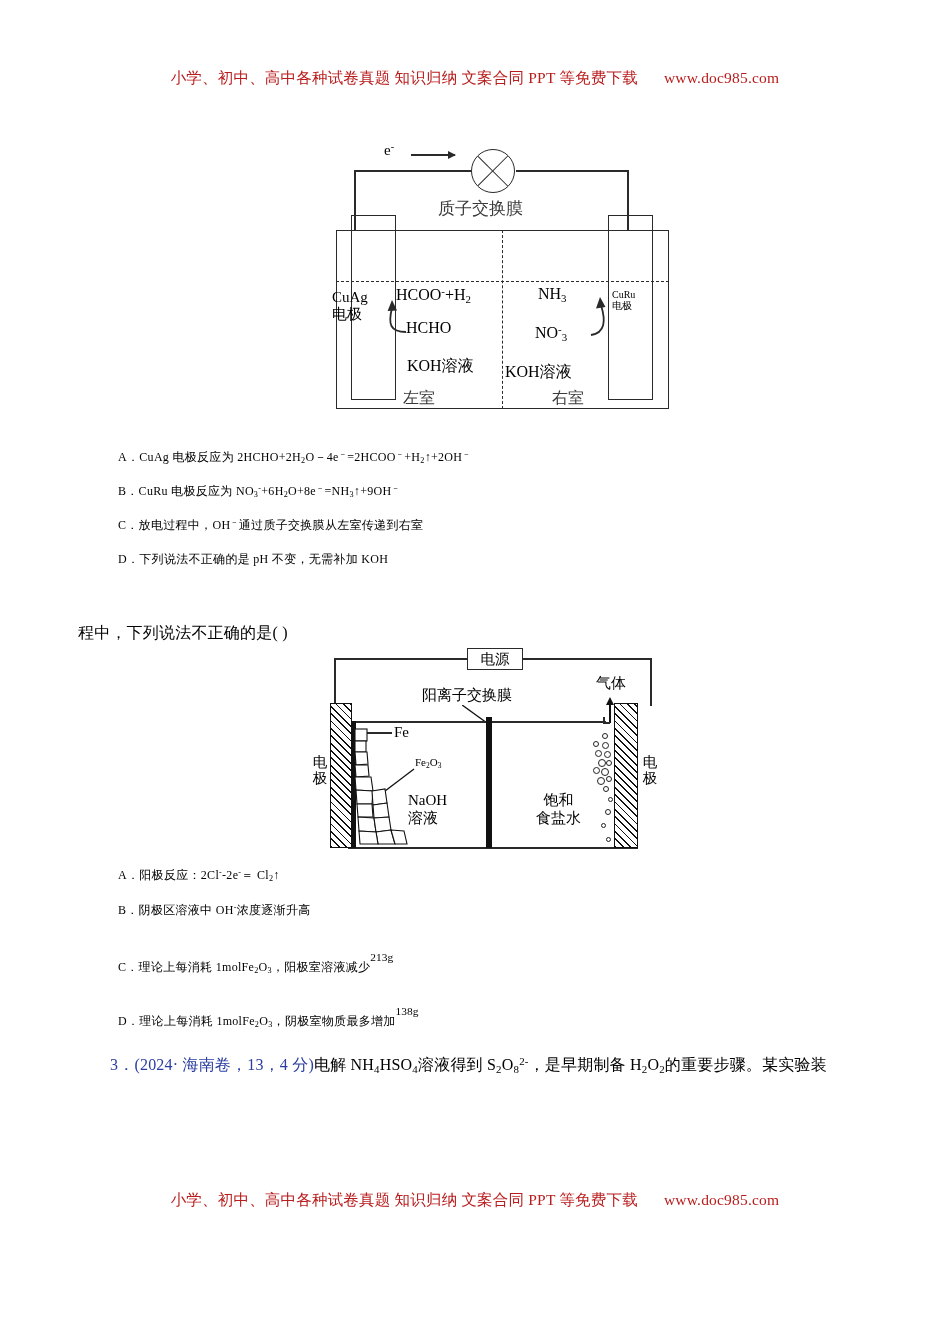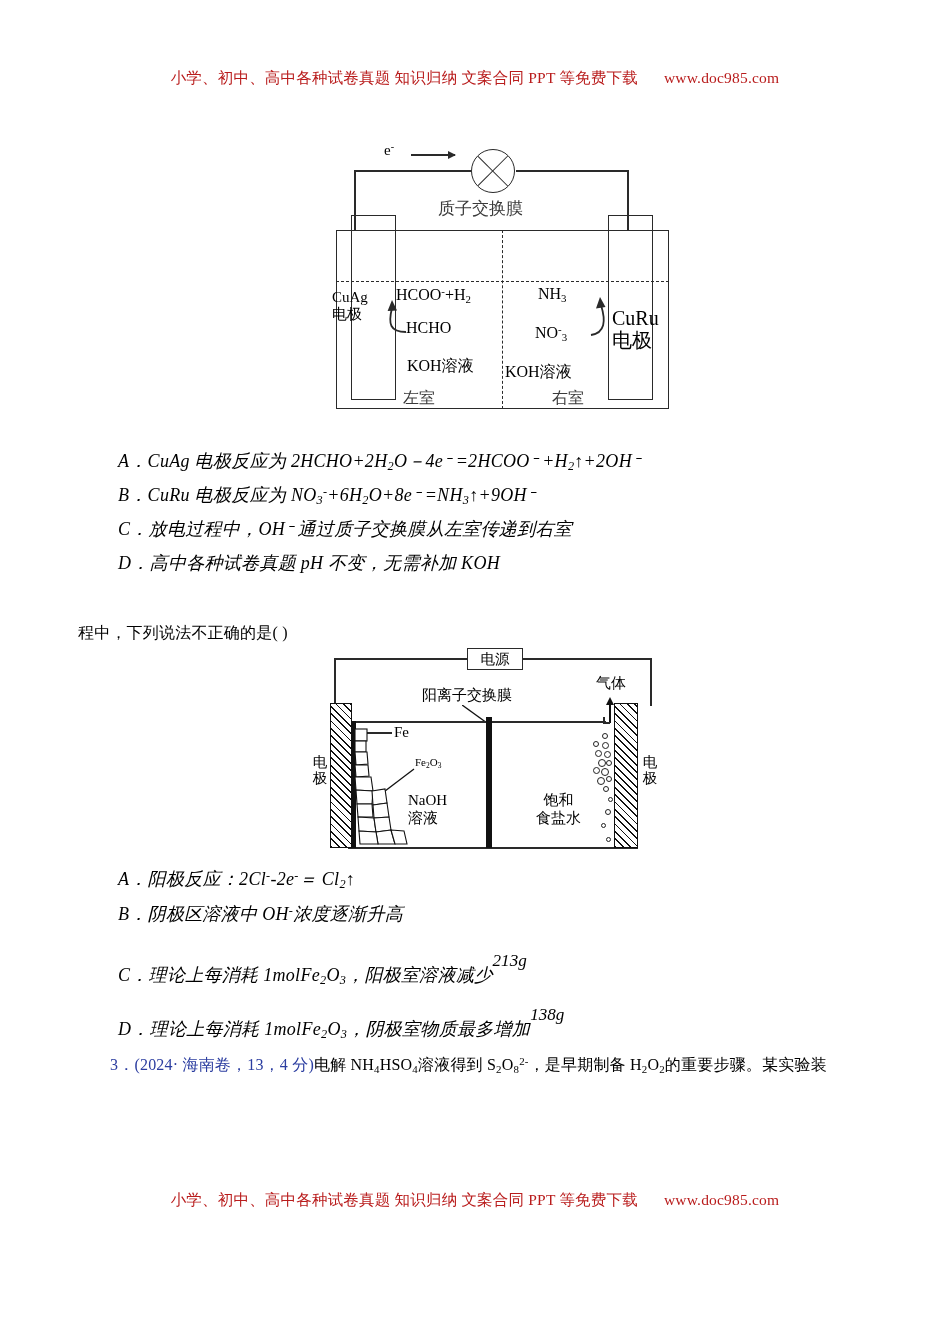--- a/index.html
+++ b/index.html
@@ -23,25 +23,24 @@
     letter-spacing:0.2px;
     white-space:nowrap;
   }
   .watermark .url { font-family:"Liberation Serif",serif; margin-left:26px; }
   .wm-top { top:68px; }
   .wm-bottom { top:1190px; }
 
   
   .opt {
     position:absolute;
-    font-size:18px;
+    font-size:12px;
     line-height:1.25;
     white-space:nowrap;
     letter-spacing:0.3px;
-    font-style:italic;
   }
   .qpara {
     position:absolute;
     font-size:16px;
     line-height:1.9;
     letter-spacing:0.2px;
   }
   .qnum { color:#2b3da0; }
   .src  { color:#2b3da0; }
   sub { font-size:0.68em; vertical-align:-0.28em; }
@@ -138,21 +137,21 @@
     <div class="box-outline" style="left:278px; top:82px; width:45px; height:185px;"></div>
 
     <div class="dash-h" style="left:6px; top:148px; width:333px;"></div>
 
     <div class="dash-v" style="left:172px; top:97px; height:179px;"></div>
 
     <div class="lbl" style="left:2px; top:156px; font-size:15px;">
       <div>CuAg</div>
       <div>电极</div>
     </div>
-    <div class="lbl" style="left:282px; top:156px; font-size:20px;margin-top:18px;">
+    <div class="lbl" style="left:282px; top:156px; font-size:10px;">
       <div>CuRu</div>
       <div>电极</div>
     </div>
 
     <div class="lbl" style="left:66px; top:152px; font-size:16px;">
       <span>HCOO</span><sup>-</sup><span>+H</span><sub>2</sub>
     </div>
     <div class="lbl" style="left:76px; top:186px; font-size:16px;">HCHO</div>
 
     <svg class="curve" style="left:48px; top:163px;" width="34" height="42" viewBox="0 0 34 42">
@@ -182,21 +181,21 @@
   <div class="opt" style="left:118px; top:450px;">
     <span>A．</span><span>CuAg 电极反应为 2HCHO+2H<sub>2</sub>O－4e<sup>－</sup>=2HCOO<sup>－</sup>+H<sub>2</sub>↑+2OH<sup>－</sup></span>
   </div>
   <div class="opt" style="left:118px; top:484px;">
     <span>B．</span><span>CuRu 电极反应为 NO<sub>3</sub><sup>-</sup>+6H<sub>2</sub>O+8e<sup>－</sup>=NH<sub>3</sub>↑+9OH<sup>－</sup></span>
   </div>
   <div class="opt" style="left:118px; top:518px;">
     <span>C．</span><span>放电过程中，OH<sup>－</sup>通过质子交换膜从左室传递到右室</span>
   </div>
   <div class="opt" style="left:118px; top:552px;">
-    <span>D．</span><span>高中各种试卷真题 pH 不变，无需补加 KOH</span>
+    <span>D．</span><span>下列说法不正确的是 pH 不变，无需补加 KOH</span>
   </div>
 
   <div class="qpara" style="left:78px; top:618px; width:790px;">
     <span>程中，下列说法不正确的是(  )</span>
   </div>
 
   <div class="fig2">
 
     <div class="srcbox" style="left:155px; top:3px; width:56px; height:22px;">
       <span>电源</span>

